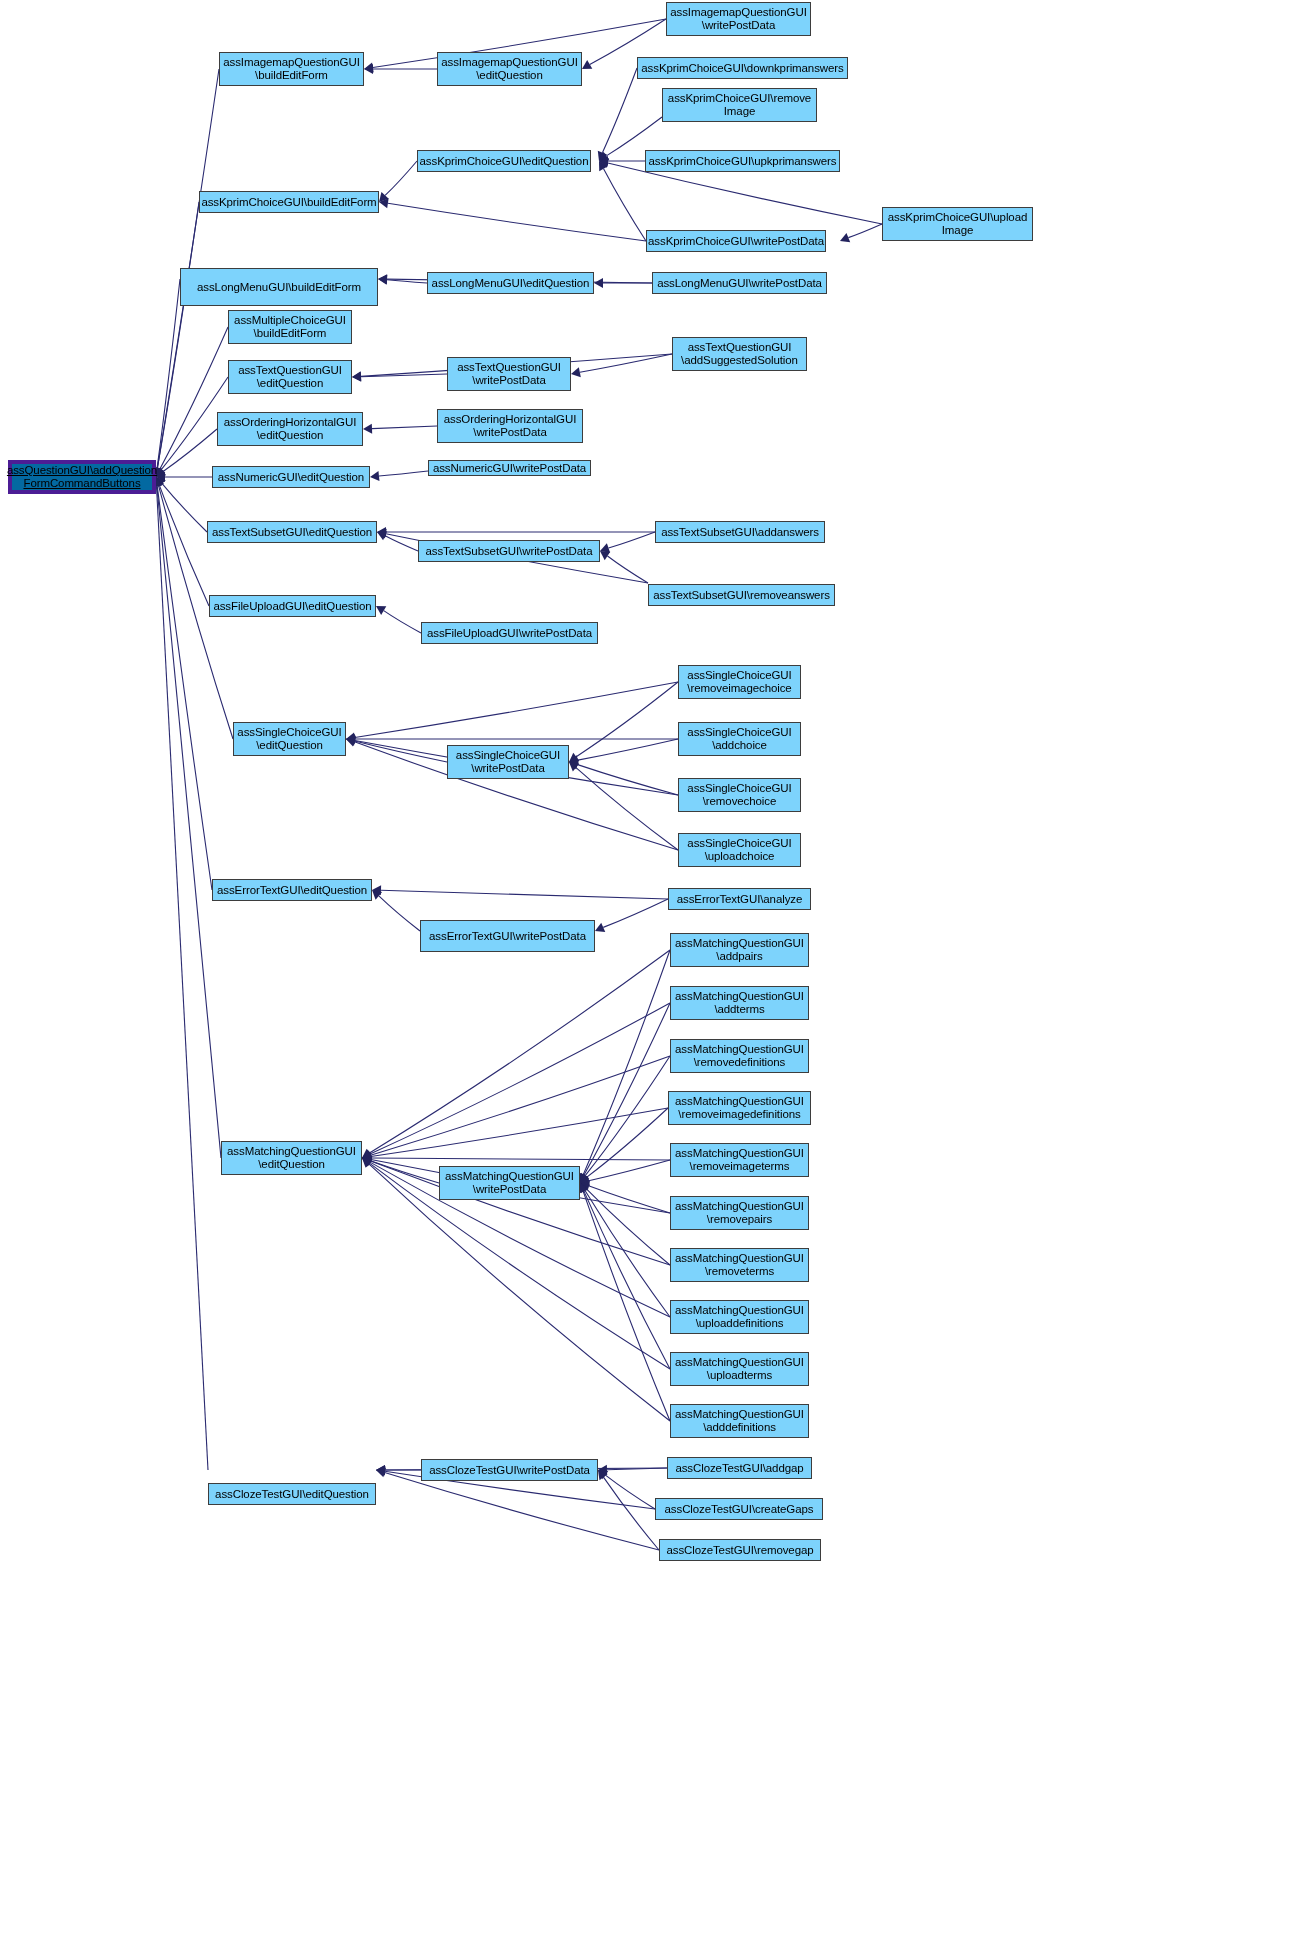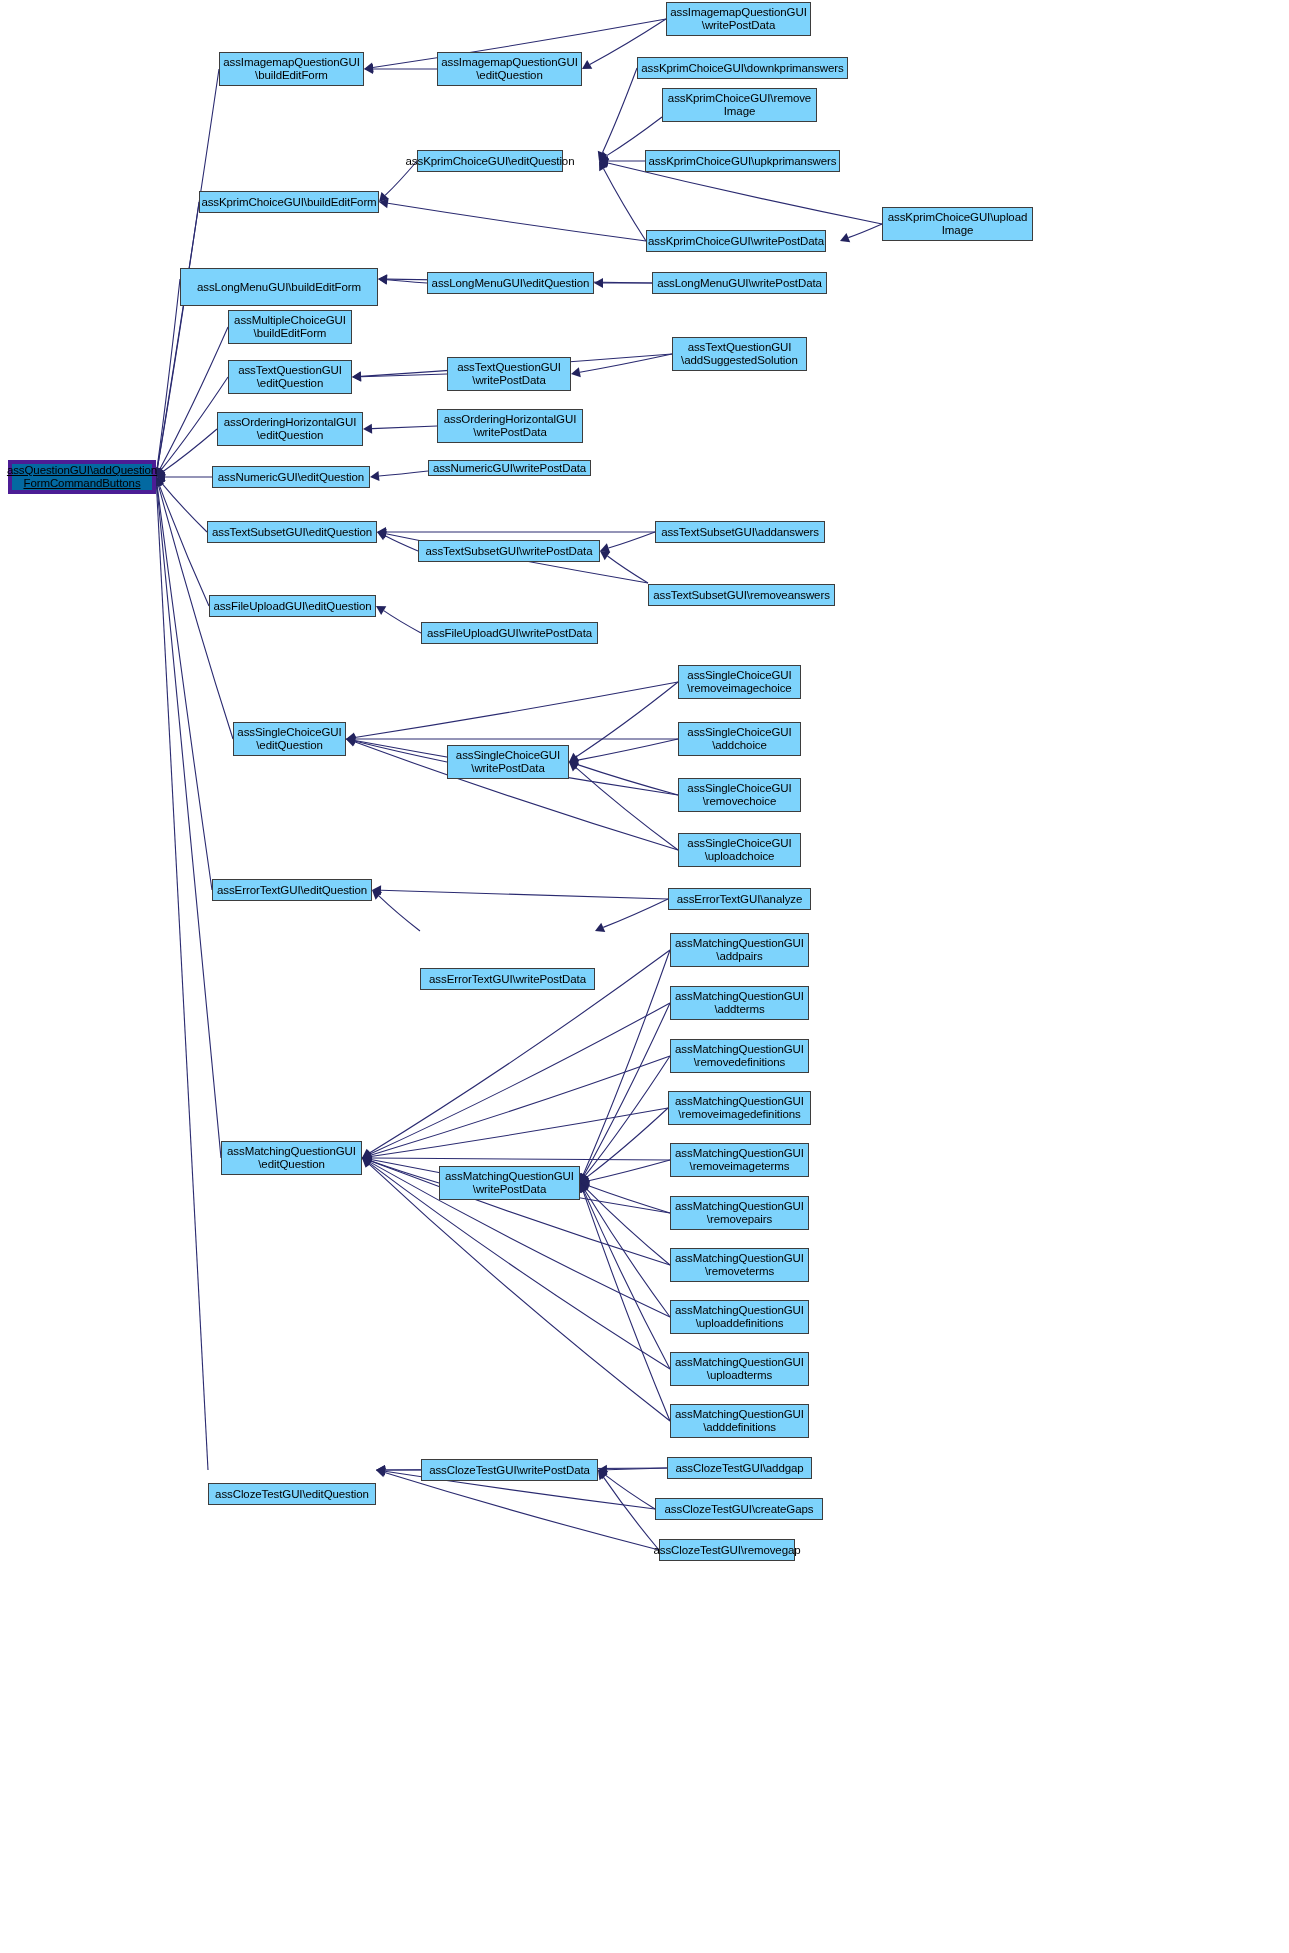--- a/index.html
+++ b/index.html
@@ -195,21 +195,21 @@
   <div id="node-layer">
       <div class="node root" style="left: 8px; top: 460px; width: 148px; height: 34px;">assQuestionGUI\addQuestion
 FormCommandButtons</div>
       <div class="node" style="left: 219px; top: 52px; width: 145px; height: 34px;">assImagemapQuestionGUI
 \buildEditForm</div>
       <div class="node" style="left: 437px; top: 52px; width: 145px; height: 34px;">assImagemapQuestionGUI
 \editQuestion</div>
       <div class="node" style="left: 666px; top: 2px; width: 145px; height: 34px;">assImagemapQuestionGUI
 \writePostData</div>
       <div class="node" style="left: 199px; top: 191px; width: 180px; height: 22px;">assKprimChoiceGUI\buildEditForm</div>
-      <div class="node" style="left: 417px; top: 150px; width: 146px; height: 22px; text-align: center;">assKprimChoiceGUI\editQuestion</div>
+      <div class="node" style="left: 417px; top: 150px; width: 174px; height: 22px; text-align: center;">assKprimChoiceGUI\editQuestion</div>
       <div class="node" style="left: 637px; top: 57px; width: 211px; height: 22px;">assKprimChoiceGUI\downkprimanswers</div>
       <div class="node" style="left: 662px; top: 88px; width: 155px; height: 34px;">assKprimChoiceGUI\remove
 Image</div>
       <div class="node" style="left: 645px; top: 150px; width: 195px; height: 22px;">assKprimChoiceGUI\upkprimanswers</div>
       <div class="node" style="left: 646px; top: 230px; width: 180px; height: 22px;">assKprimChoiceGUI\writePostData</div>
       <div class="node" style="left: 882px; top: 207px; width: 151px; height: 34px;">assKprimChoiceGUI\upload
 Image</div>
       <div class="node" style="left: 180px; top: 268px; width: 198px; height: 38px;">assLongMenuGUI\buildEditForm</div>
       <div class="node" style="left: 427px; top: 272px; width: 167px; height: 22px;">assLongMenuGUI\editQuestion</div>
       <div class="node" style="left: 652px; top: 272px; width: 175px; height: 22px;">assLongMenuGUI\writePostData</div>
@@ -239,21 +239,21 @@
 \writePostData</div>
       <div class="node" style="left: 678px; top: 665px; width: 123px; height: 34px;">assSingleChoiceGUI
 \removeimagechoice</div>
       <div class="node" style="left: 678px; top: 722px; width: 123px; height: 34px;">assSingleChoiceGUI
 \addchoice</div>
       <div class="node" style="left: 678px; top: 778px; width: 123px; height: 34px;">assSingleChoiceGUI
 \removechoice</div>
       <div class="node" style="left: 678px; top: 833px; width: 123px; height: 34px;">assSingleChoiceGUI
 \uploadchoice</div>
       <div class="node" style="left: 212px; top: 879px; width: 160px; height: 22px;">assErrorTextGUI\editQuestion</div>
-      <div class="node" style="left: 420px; top: 968px; width: 175px; height: 22px;">assErrorTextGUI\writePostData</div>
+      <div class="node" style="left: 420px; top: 920px; width: 175px; height: 32px;">assErrorTextGUI\writePostData</div>
       <div class="node" style="left: 668px; top: 888px; width: 143px; height: 22px;">assErrorTextGUI\analyze</div>
       <div class="node" style="left: 221px; top: 1141px; width: 141px; height: 34px;">assMatchingQuestionGUI
 \editQuestion</div>
       <div class="node" style="left: 439px; top: 1166px; width: 141px; height: 34px;">assMatchingQuestionGUI
 \writePostData</div>
       <div class="node" style="left: 670px; top: 933px; width: 139px; height: 34px;">assMatchingQuestionGUI
 \addpairs</div>
       <div class="node" style="left: 670px; top: 986px; width: 139px; height: 34px;">assMatchingQuestionGUI
 \addterms</div>
       <div class="node" style="left: 670px; top: 1039px; width: 139px; height: 34px;">assMatchingQuestionGUI
@@ -269,15 +269,15 @@
       <div class="node" style="left: 670px; top: 1300px; width: 139px; height: 34px;">assMatchingQuestionGUI
 \uploaddefinitions</div>
       <div class="node" style="left: 670px; top: 1352px; width: 139px; height: 34px;">assMatchingQuestionGUI
 \uploadterms</div>
       <div class="node" style="left: 670px; top: 1404px; width: 139px; height: 34px;">assMatchingQuestionGUI
 \adddefinitions</div>
       <div class="node" style="left: 208px; top: 1459px; width: 168px; height: 22px; margin-top: 24px;">assClozeTestGUI\editQuestion</div>
       <div class="node" style="left: 421px; top: 1459px; width: 177px; height: 22px;">assClozeTestGUI\writePostData</div>
       <div class="node" style="left: 667px; top: 1457px; width: 145px; height: 22px;">assClozeTestGUI\addgap</div>
       <div class="node" style="left: 655px; top: 1498px; width: 168px; height: 22px;">assClozeTestGUI\createGaps</div>
-      <div class="node" style="left: 659px; top: 1539px; width: 136px; height: 22px;">assClozeTestGUI\removegap</div>
+      <div class="node" style="left: 659px; top: 1539px; width: 162px; height: 22px;">assClozeTestGUI\removegap</div>
     </div>
 </div>
 
 </body></html>

